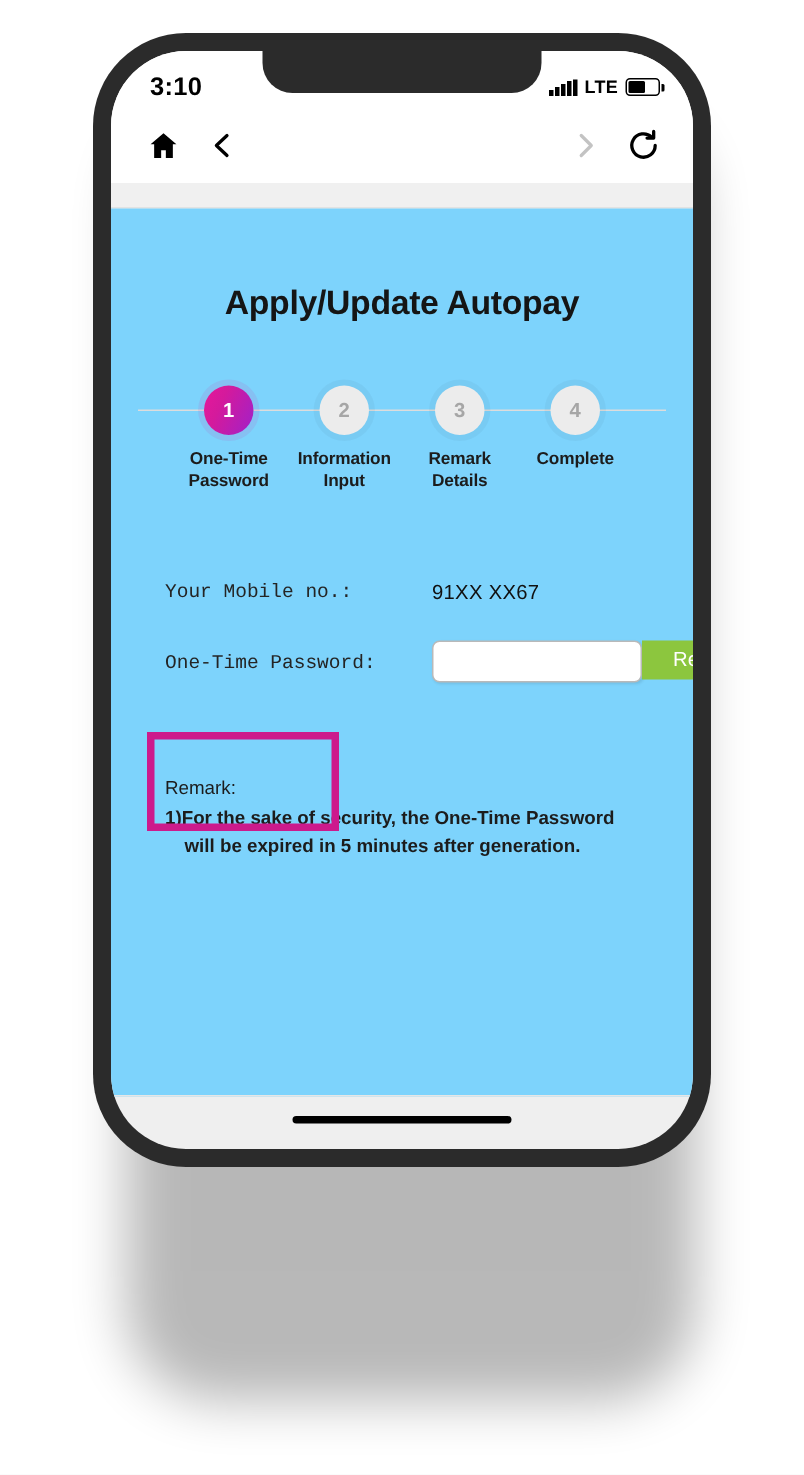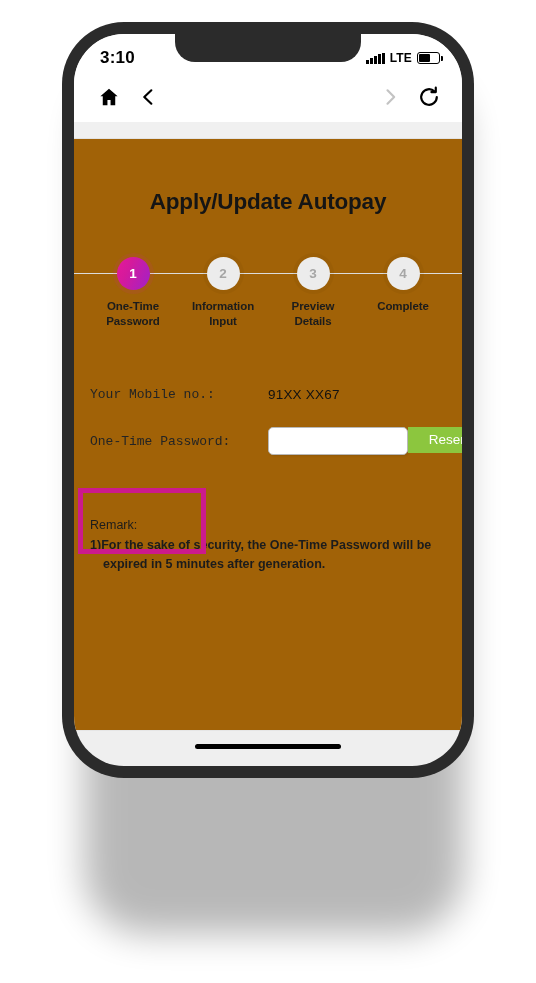--- a/index.html
+++ b/index.html
@@ -157,24 +157,24 @@
 
   
   #nav-separator {
     height: 16px;
     background: #f0f0f0;
     border-bottom: 1px solid #e2e2e2;
   }
 
   
   #page-content {
-    background: #a16207;
+    background: #7dd3fc;
     height: 592px;
     box-sizing: border-box;
-    padding: 0 16px;
+    padding: 0 36px;
     overflow: hidden;
     border-bottom: 1px solid #e6e6e6;
   }
 
   #page-title {
     text-align: center;
     font-size: 22.5px;
     font-weight: bold;
     color: #151515;
     margin-top: 50px;
@@ -419,21 +419,21 @@
           <div class="step-circle inactive">2</div>
           <div class="step-label">
             <div>Information</div>
             <div>Input</div>
           </div>
         </div>
 
         <div class="step">
           <div class="step-circle inactive">3</div>
           <div class="step-label">
-            <div>Preview</div>
+            <div>Remark</div>
             <div>Details</div>
           </div>
         </div>
 
         <div class="step">
           <div class="step-circle inactive">4</div>
           <div class="step-label">
             <div>Complete</div>
           </div>
         </div>

